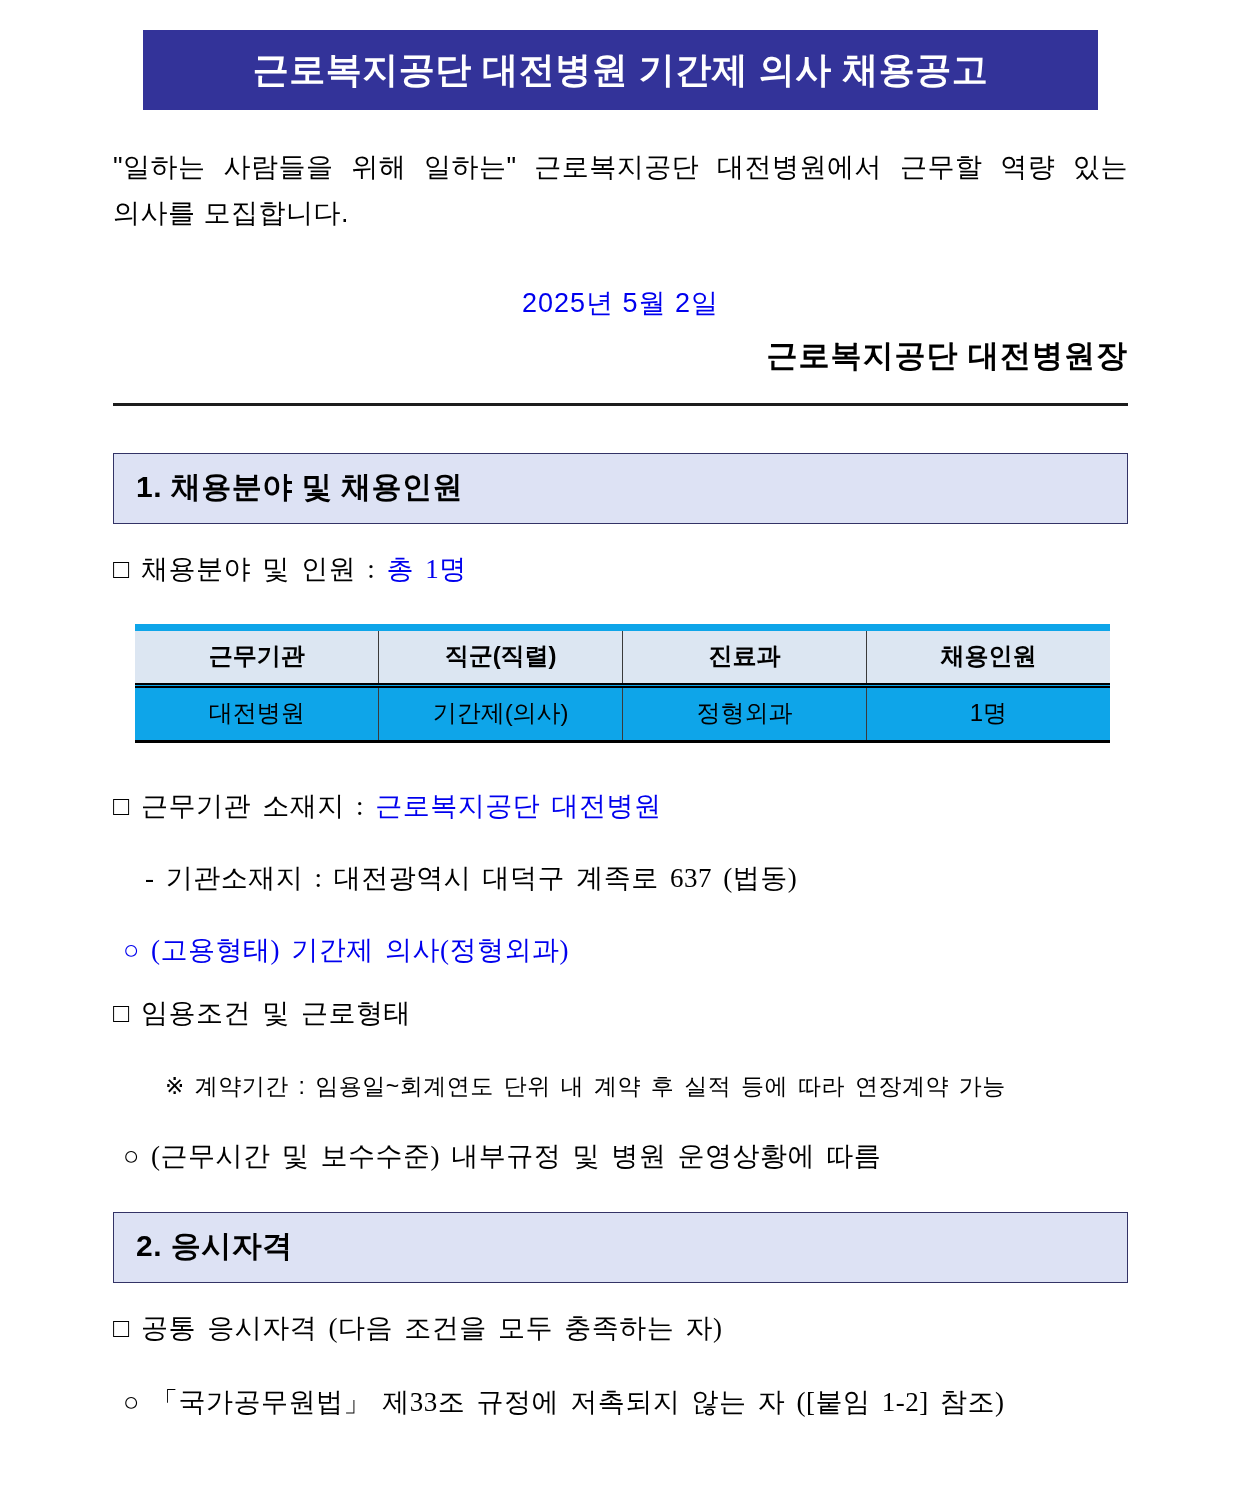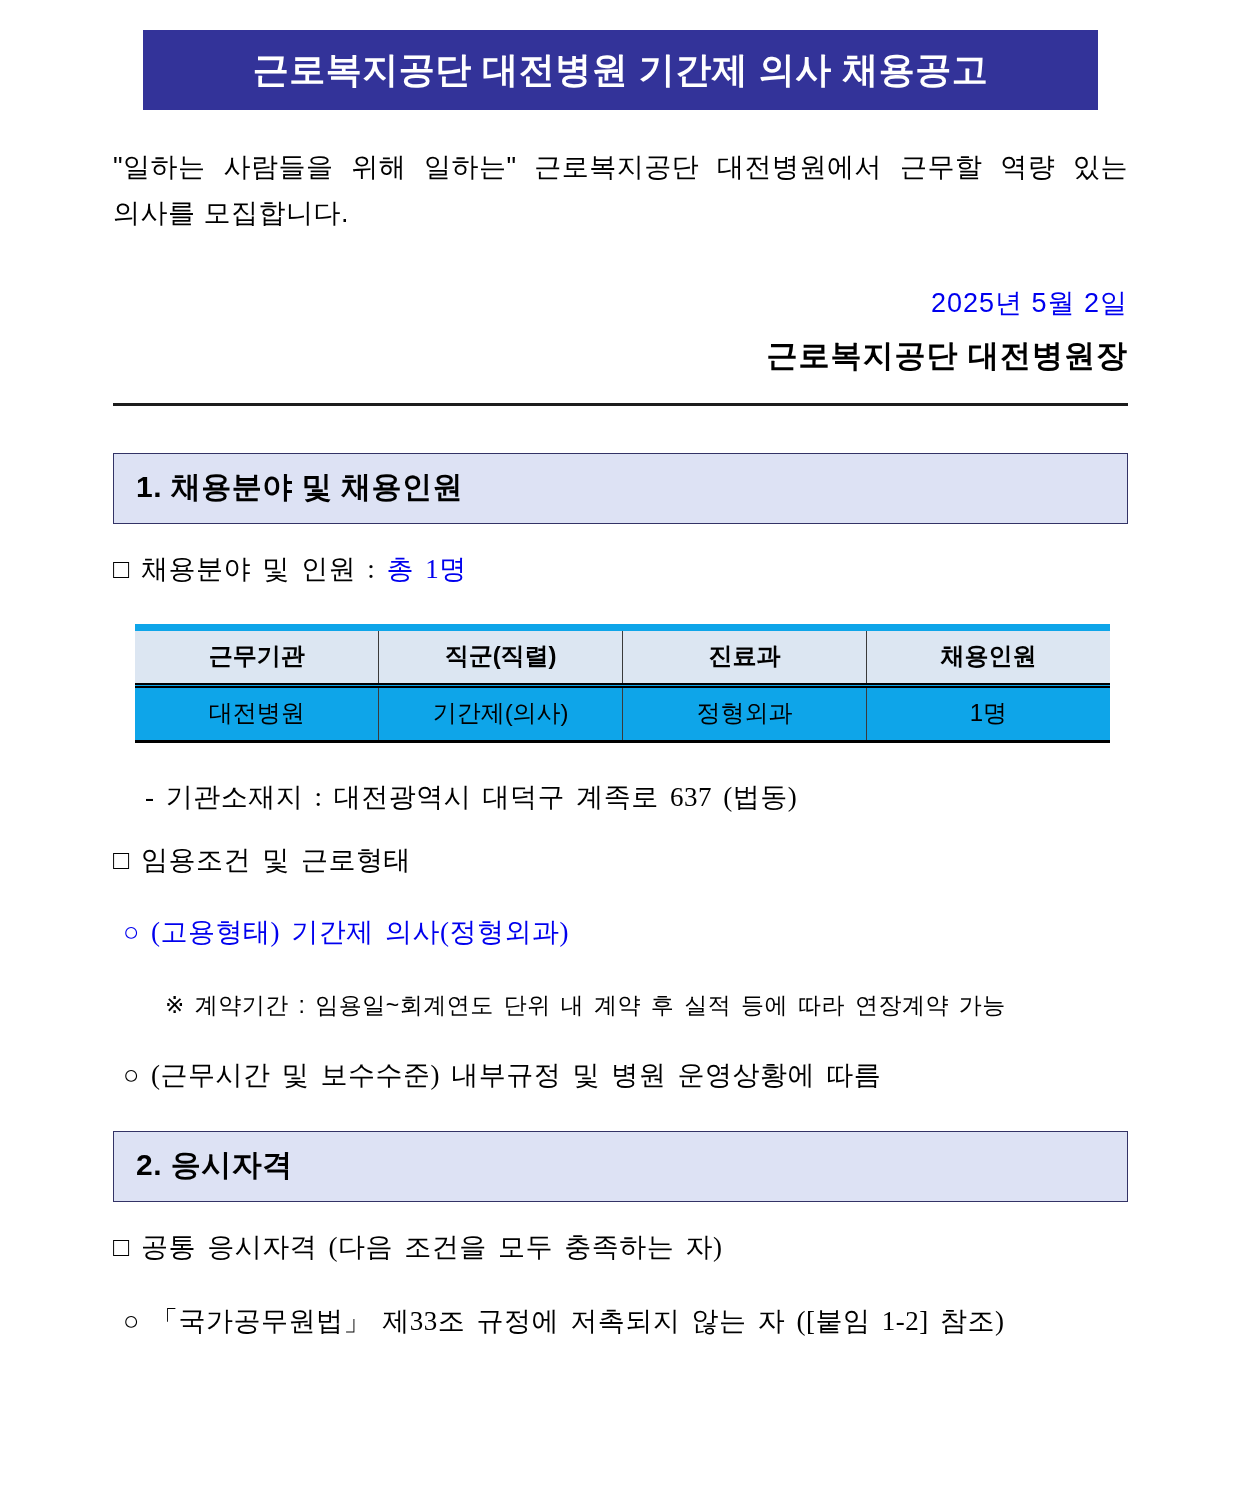--- a/index.html
+++ b/index.html
@@ -38,21 +38,21 @@
     font-size: 27px;
     line-height: 1.72;
     text-align: justify;
     word-break: keep-all;
     letter-spacing: 0.5px;
   }
 
   
   .date-line {
     margin-top: 48px;
-    text-align: right;
+    text-align: center;
     font-size: 27px;
     color: #0000ee;
     letter-spacing: 1px;
   }
   .signature-line {
     margin-top: 14px;
     text-align: right;
     font-size: 31px;
     font-weight: bold;
     letter-spacing: 1px;
@@ -157,26 +157,27 @@
     <tbody>
       <tr>
         <td>대전병원</td>
         <td>기간제(의사)</td>
         <td>정형외과</td>
         <td>1명</td>
       </tr>
     </tbody>
   </table>
 
+  <p class="body-line" style="margin-top:45px;"><span>□ 근무기관 소재지 : </span><span class="blue">근로복지공단 대전병원</span></p>
 
   <p class="body-line mt-md indent-dash">- 기관소재지 : 대전광역시 대덕구 계족로 637 (법동)</p>
 
+  <p class="body-line mt-md indent-circle blue">○ (고용형태) 기간제 의사(정형외과)</p>
+
   <p class="body-line mt-lg">□ 임용조건 및 근로형태</p>
-
-  <p class="body-line mt-md indent-circle blue">○ (고용형태) 기간제 의사(정형외과)</p>
 
   <p class="note-line">※ 계약기간 : 임용일~회계연도 단위 내 계약 후 실적 등에 따라 연장계약 가능</p>
 
   <p class="body-line mt-md indent-circle">○ (근무시간 및 보수수준) 내부규정 및 병원 운영상황에 따름</p>
 
   <div class="section-heading" style="margin-top:38px;">2. 응시자격</div>
 
   <p class="body-line mt-lg">□ 공통 응시자격 (다음 조건을 모두 충족하는 자)</p>
 
   <p class="body-line qual-item indent-circle">○ 「국가공무원법」 제33조 규정에 저촉되지 않는 자 ([붙임 1-2] 참조)</p>

